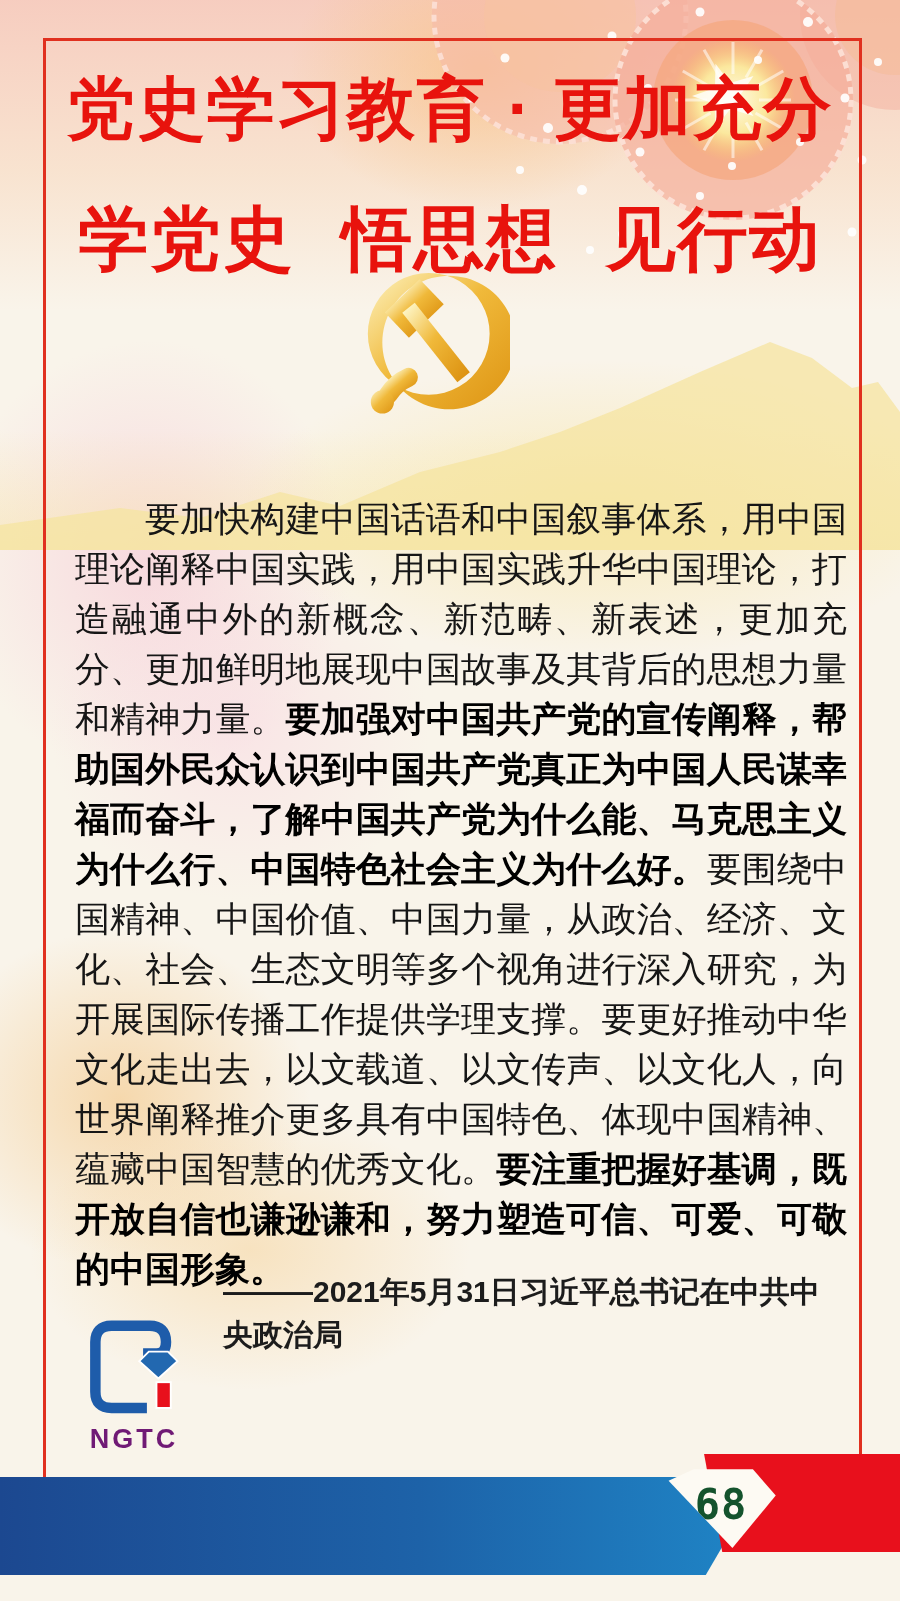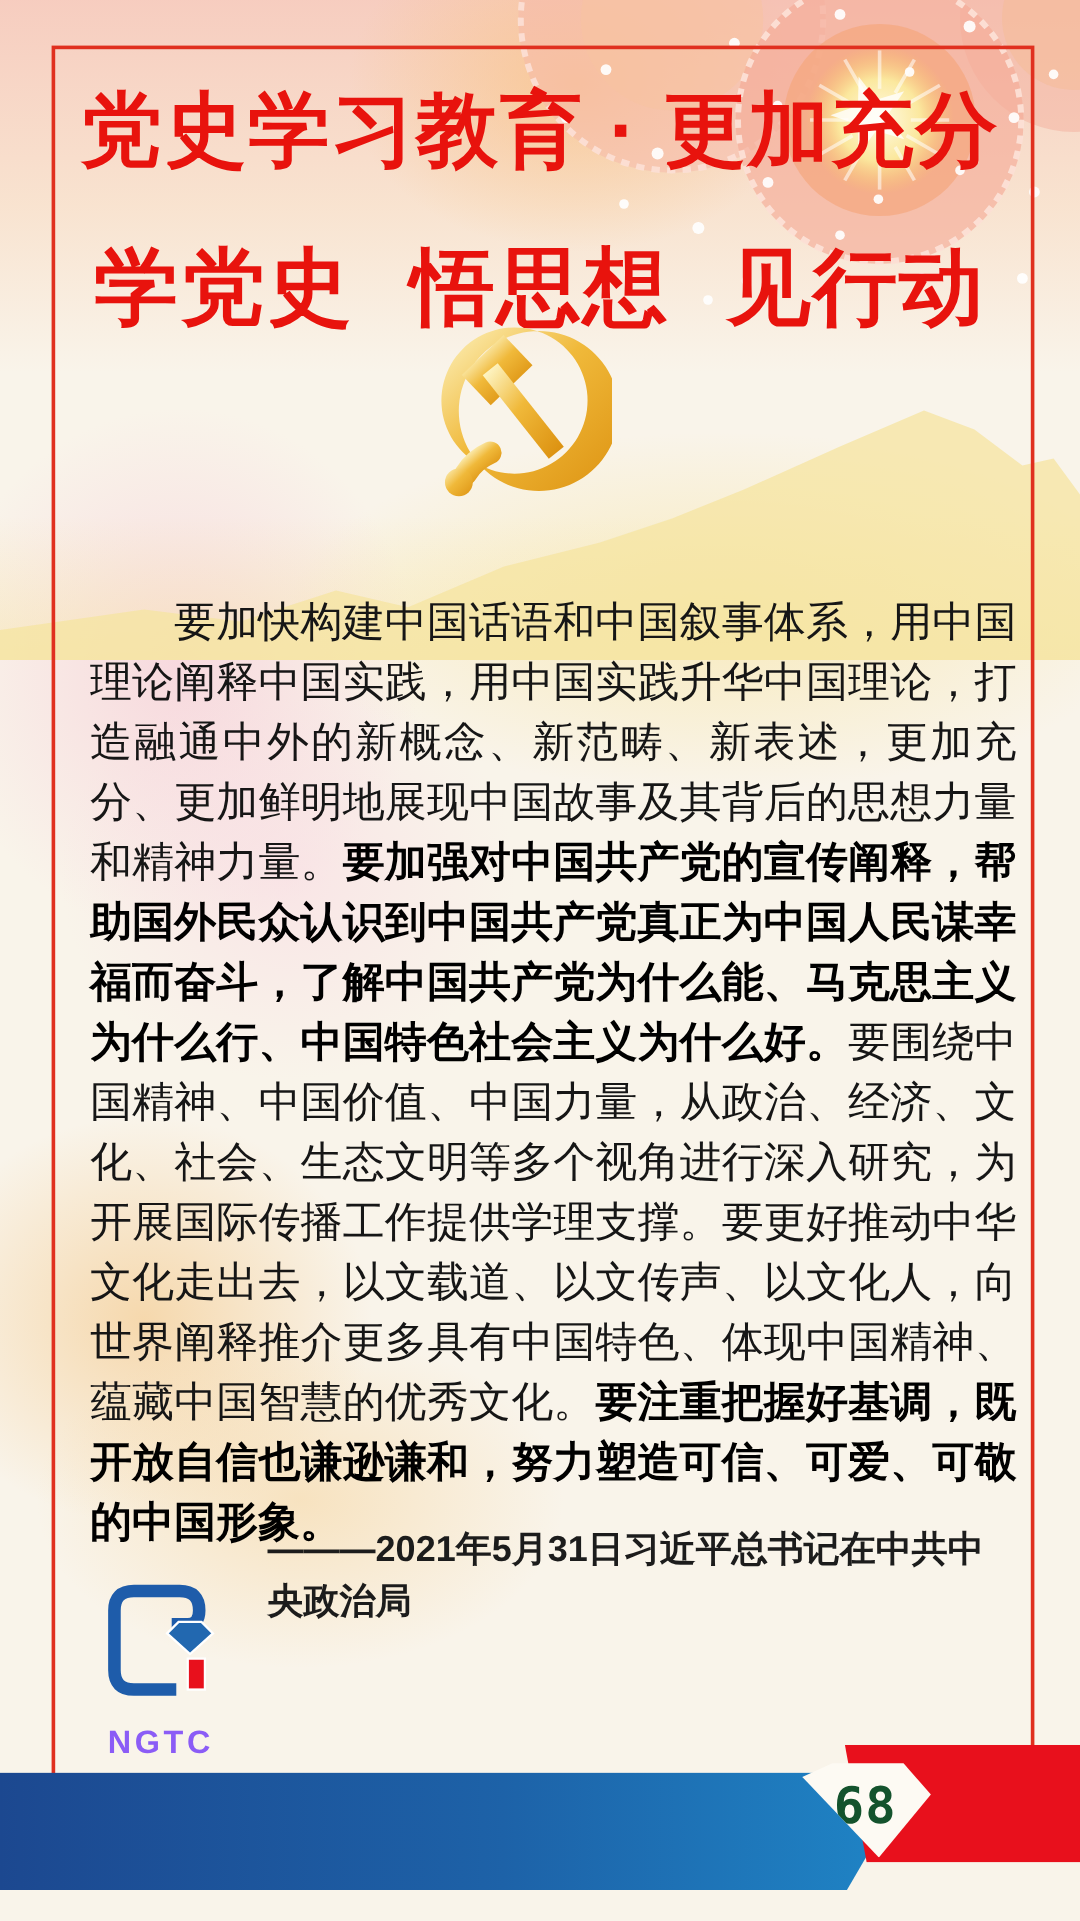--- a/index.html
+++ b/index.html
@@ -37,21 +37,21 @@
   .emblem{position:absolute;left:365px;top:270px;width:145px;height:145px;}
   
   .quote{position:absolute;left:75px;top:494px;width:772px;margin:0;
     font-size:35px;line-height:50px;color:#161616;font-weight:500;
     text-align:justify;text-indent:2em;}
   .quote .bold{font-weight:800;color:#000;margin-top:36px;}
   .attribution{position:absolute;left:223px;top:1270px;width:620px;
     font-size:30px;line-height:43px;color:#1c1c1c;font-weight:700;}
   
   .ngtc{position:absolute;left:78px;top:1310px;width:112px;text-align:center;}
-  .ngtc-text{font-size:27px;font-weight:bold;color:#8b5cf6;letter-spacing:3px;margin-top:12px;}
+  .ngtc-text{font-size:27px;font-weight:bold;color:#701a75;letter-spacing:3px;margin-top:0;}
   
   .band-blue{position:absolute;left:0;top:1477px;width:763px;height:98px;
     background:linear-gradient(90deg,#1c4890 0%,#1d62a8 55%,#1f86c7 100%);
     clip-path:polygon(0 0,100% 0,92.5% 100%,0 100%);}
   .band-red{position:absolute;left:698px;top:1454px;width:202px;height:98px;
     background:#e8101c;
     clip-path:polygon(3% 0,100% 0,100% 100%,12% 100%);}
   .issue-diamond{position:absolute;left:664px;top:1466px;width:114px;height:82px;
     background:#fdfaf3;
     clip-path:polygon(4% 18%,26% 4%,78% 4%,98% 36%,60% 100%);}

